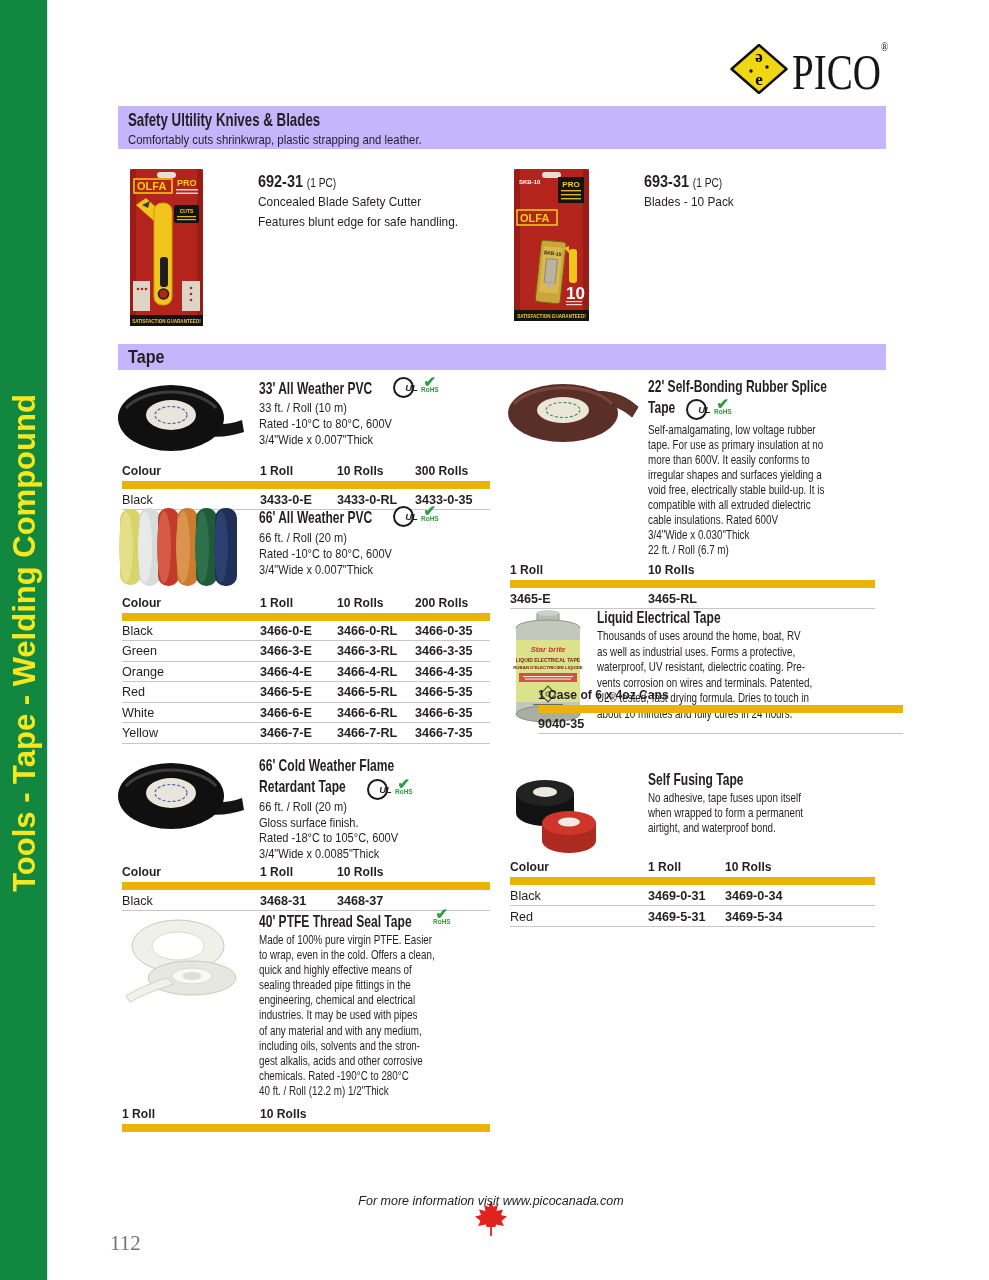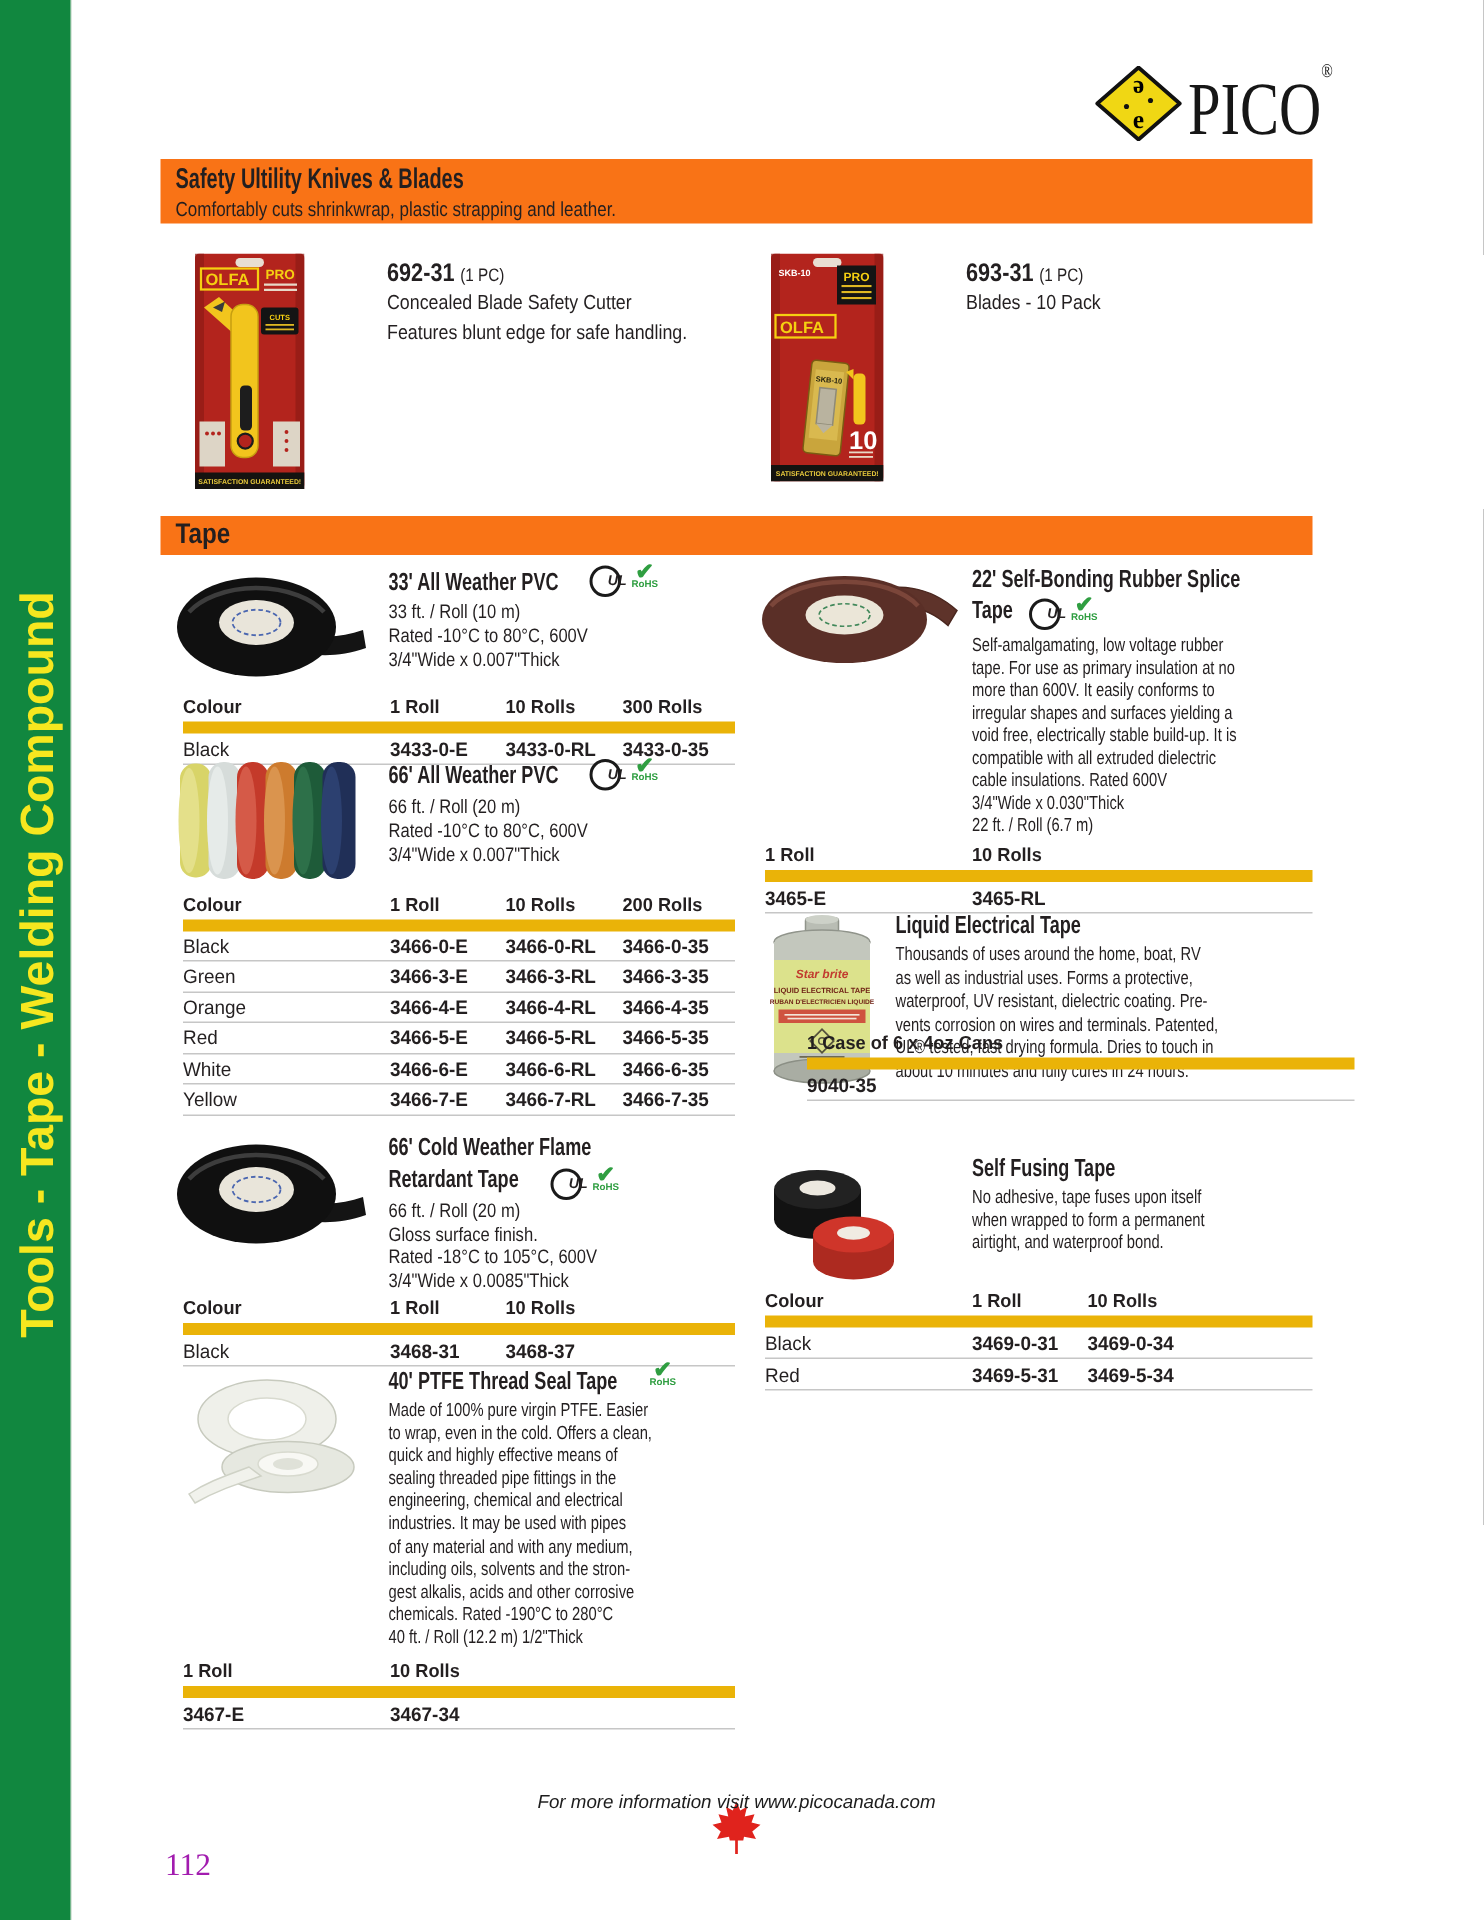--- a/index.html
+++ b/index.html
@@ -12,21 +12,21 @@
         transform:rotate(-90deg);transform-origin:0 0;text-align:center;
         font-size:31px;font-weight:bold;color:#f6e71f;white-space:nowrap;}
 
   
   .logo-diamond{position:absolute;left:730px;top:44px;}
   .logo-word{position:absolute;left:792px;top:40px;font-family:"Liberation Serif",serif;
         font-size:50px;line-height:1.05;transform:scaleX(.78);transform-origin:0 0;color:#161616;white-space:nowrap;}
   .logo-word sup{font-size:13px;vertical-align:38px;}
 
   
-  .band{position:absolute;left:107px;width:768px;background:#f97316;box-sizing:border-box;}
+  .band{position:absolute;left:118px;width:768px;background:#c4b5fd;box-sizing:border-box;}
   .band1{top:106px;height:43px;padding:3px 0 0 10px;}
   .btitle{font-size:19px;font-weight:bold;transform:scaleX(.70);transform-origin:0 0;white-space:nowrap;}
   .bsub{font-size:13.5px;font-weight:500;margin-top:1px;transform:scaleX(.84);transform-origin:0 0;white-space:nowrap;}
   .band2{top:344px;height:26px;padding:2px 0 0 10px;font-size:19px;font-weight:bold;}
   .band2 span{display:inline-block;transform:scaleX(.85);transform-origin:0 0;}
 
   .pimg{position:absolute;}
 
   
   .ktext{position:absolute;transform:scaleX(.85);transform-origin:0 0;white-space:nowrap;}
@@ -55,21 +55,21 @@
 
   
   .ul-icon{position:absolute;width:21px;height:21px;border:2px solid #1a1a1a;border-radius:50%;
         display:flex;align-items:center;justify-content:center;box-sizing:border-box;
         font-size:9.5px;font-weight:bold;font-style:italic;background:#fff;padding-left:16px;}
   .rohs-icon{position:absolute;display:flex;flex-direction:column;align-items:center;line-height:1;color:#2f9e41;}
   .rohs-icon .chk{font-size:15px;font-weight:bold;}
   .rohs-icon .lbl{font-size:6.5px;font-weight:bold;margin-top:-2px;}
 
   
-  .pageno{position:absolute;left:110px;top:1231px;font-family:"Liberation Serif",serif;font-size:21px;color:#a21caf;}
+  .pageno{position:absolute;left:110px;top:1231px;font-family:"Liberation Serif",serif;font-size:21px;color:#737373;}
   .leaf{position:absolute;left:473px;top:1200px;}
   .footnote{position:absolute;left:107px;top:1194px;width:768px;text-align:center;
         font-style:italic;font-size:12.5px;color:#1d1d1d;}
 </style>
 </head>
 <body>
 
 <div class="page">
 
   <div class="sidebar"></div>
@@ -318,24 +318,20 @@
 of any material and with any medium,
 including oils, solvents and the stron-
 gest alkalis, acids and other corrosive
 chemicals. Rated -190°C to 280°C
 40 ft. / Roll (12.2 m) 1/2"Thick</div>
   <div class="ptable t2" style="left:122px;top:1104px;width:368px;">
       <div class="trow thead">
         <div class="tcell">1 Roll</div>
         <div class="tcell">10 Rolls</div>
       </div>
-      <div class="trow tdata">
-        <div class="tcell">3467-E</div>
-        <div class="tcell">3467-34</div>
-      </div>
     </div>
 
   <svg class="pimg" style="left:506px;top:377px;" width="136" height="68" viewBox="0 0 136 68">
     <path d="M68 20 C92 10 114 14 132 30 L126 40 C108 24 92 26 72 34 Z" fill="#5e332a" stroke="#4a271f"></path>
     <ellipse cx="57" cy="36" rx="55" ry="29" fill="#5a2f27"></ellipse>
     <path d="M8 27 A54 28 0 0 1 106 27" stroke="#7b463a" stroke-width="3" fill="none"></path>
     <ellipse cx="57" cy="33" rx="26" ry="13" fill="#ebe6d8"></ellipse>
     <ellipse cx="57" cy="33" rx="17" ry="7.5" fill="none" stroke="#41885a" stroke-width="1.1" stroke-dasharray="3 2"></ellipse>
   </svg>
   <div class="ptitle" style="left:648px;top:376px;">22' Self-Bonding Rubber Splice

